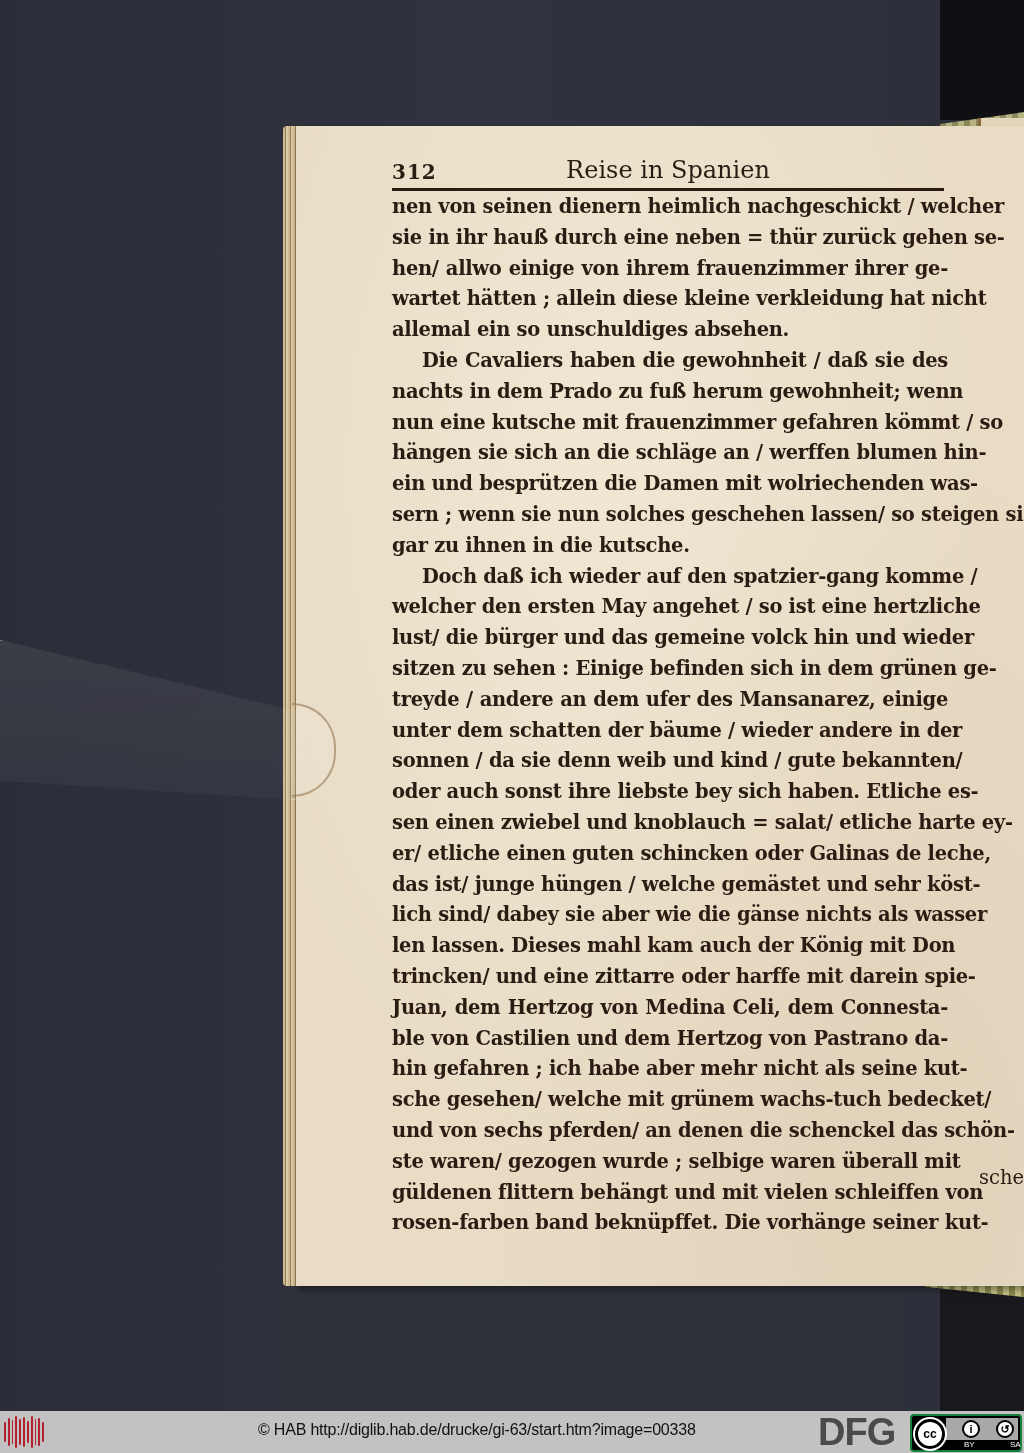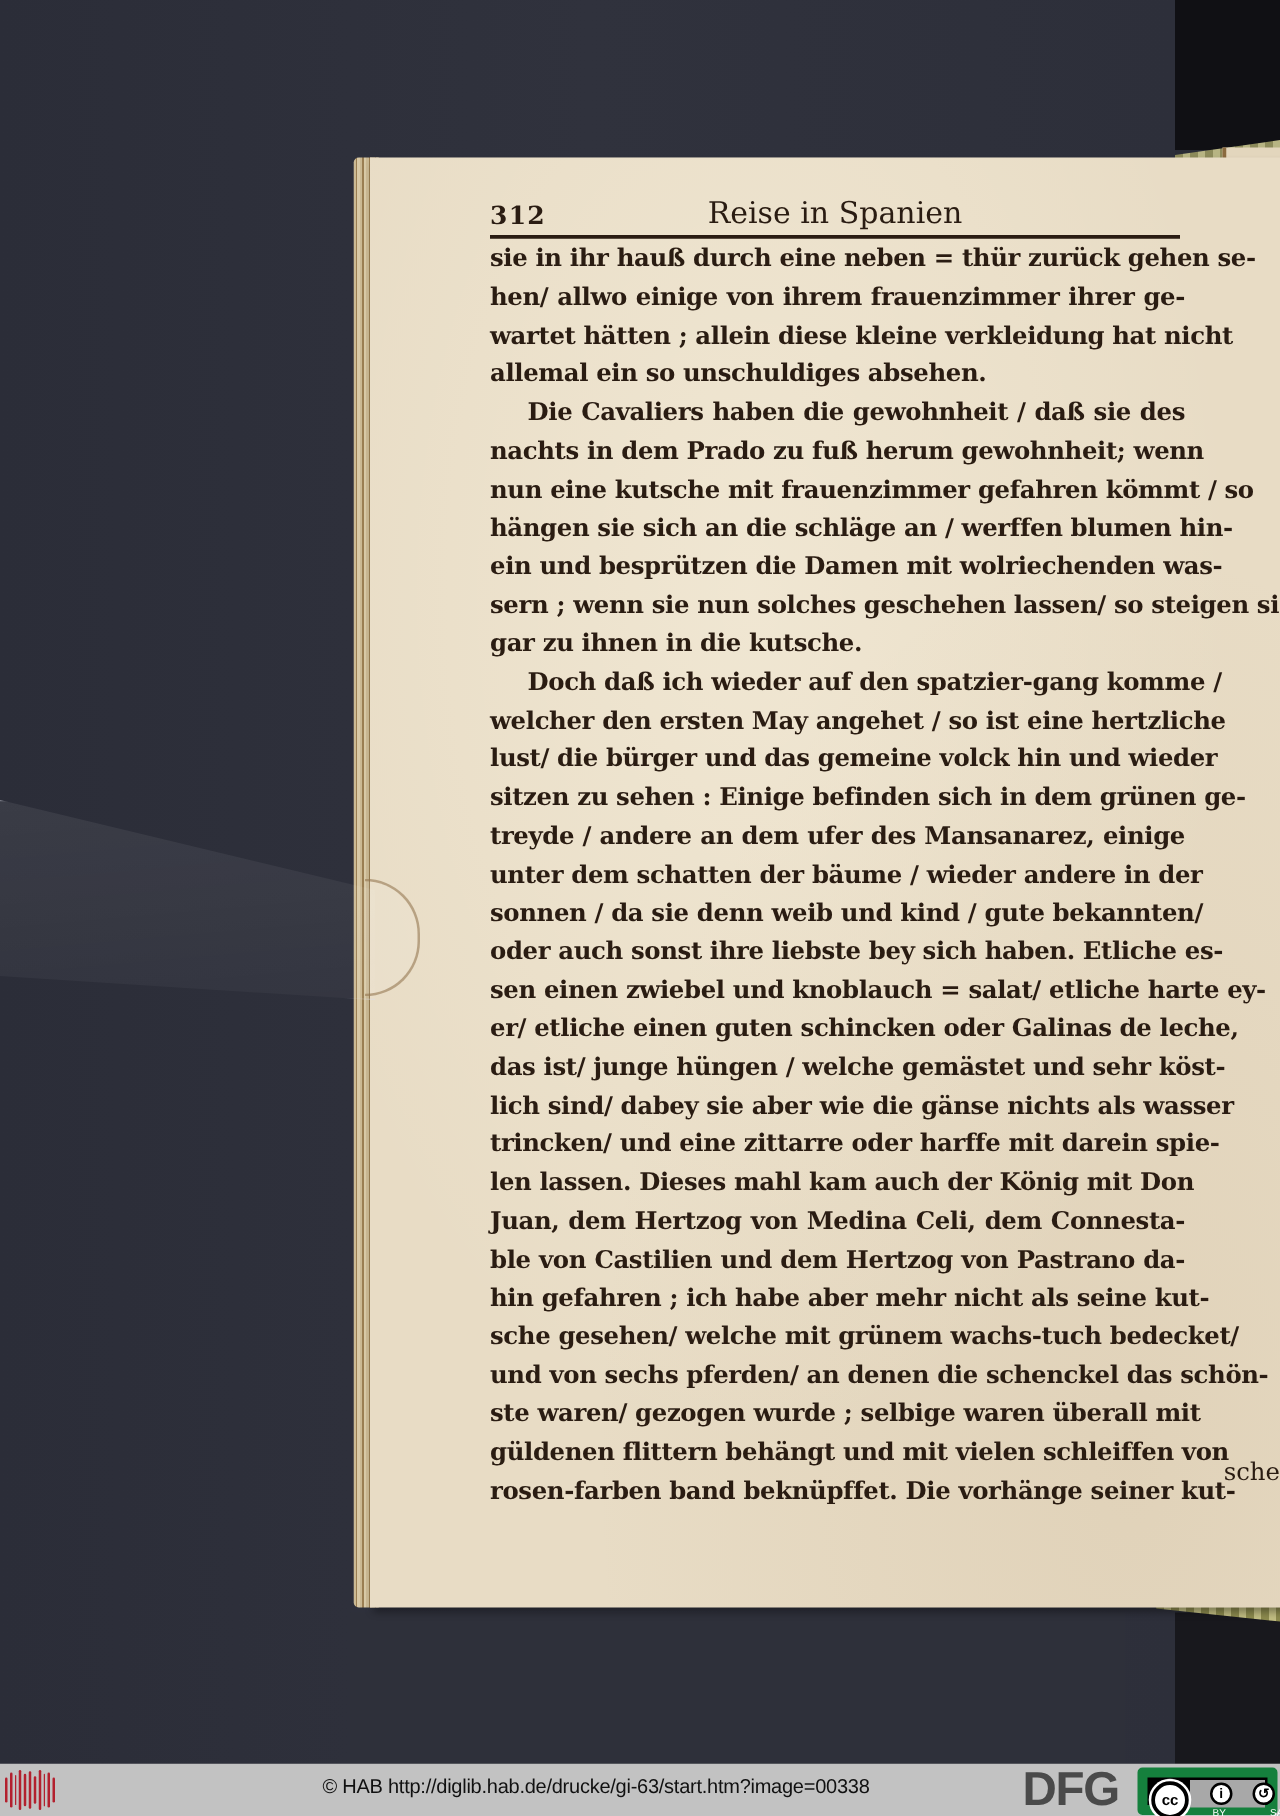--- a/index.html
+++ b/index.html
@@ -128,21 +128,21 @@
       letter-spacing: -0.2px;
     }
     .dfg-logo {
       position: absolute; left: 818px; top: 4px; width: 88px; height: 34px;
       font-family: "Liberation Sans", sans-serif; font-weight: bold; font-size: 38px;
       line-height: 34px; color: #4a4a4a; letter-spacing: -1px;
     }
     .cc-badge {
       position: absolute; left: 910px; top: 3px; width: 112px; height: 38px;
       background: #000; border-radius: 4px;
-      border: 8px solid #15803d;
+      border: 2px solid #15803d;
     }
     .cc-badge .cc-inner {
       position: absolute; left: 34px; top: 2px; right: 2px; height: 22px; background: #a8a8a8;
     }
     .cc-badge .cc-circle {
       position: absolute; left: 3px; top: 3px; width: 30px; height: 30px; border-radius: 50%;
       background: #fff; border: 3px solid #000; box-shadow: 0 0 0 2px #fff;
       font-family: "Liberation Sans", sans-serif; font-weight: bold; font-size: 12px;
       text-align: center; line-height: 24px; color: #000;
     }
@@ -213,20 +213,21 @@
 
 <div class="page-edges"></div>
 <div class="page">
   <div class="page-inner-edge"></div>
   <div class="running-head">
     <span class="page-number">312</span>
     <div class="header-title">Reise in Spanien</div>
   </div>
   <div class="head-rule"></div>
   <div class="body-text" id="body-text">
+      <span class="line">nen von seinen dienern heimlich nachgeschickt / welcher</span>
       <span class="line">sie in ihr hauß durch eine neben = thür zurück gehen se-</span>
       <span class="line">hen/ allwo einige von ihrem frauenzimmer ihrer ge-</span>
       <span class="line">wartet hätten ; allein diese kleine verkleidung hat nicht</span>
       <span class="line last">allemal ein so unschuldiges absehen.</span>
       <span class="line indent">Die Cavaliers haben die gewohnheit / daß sie des</span>
       <span class="line">nachts in dem Prado zu fuß herum gewohnheit; wenn</span>
       <span class="line">nun eine kutsche mit frauenzimmer gefahren kömmt / so</span>
       <span class="line">hängen sie sich an die schläge an / werffen blumen hin-</span>
       <span class="line">ein und besprützen die Damen mit wolriechenden was-</span>
       <span class="line">sern ; wenn sie nun solches geschehen lassen/ so steigen sie</span>
@@ -236,22 +237,22 @@
       <span class="line">lust/ die bürger und das gemeine volck hin und wieder</span>
       <span class="line">sitzen zu sehen : Einige befinden sich in dem grünen ge-</span>
       <span class="line">treyde / andere an dem ufer des Mansanarez, einige</span>
       <span class="line">unter dem schatten der bäume / wieder andere in der</span>
       <span class="line">sonnen / da sie denn weib und kind / gute bekannten/</span>
       <span class="line">oder auch sonst ihre liebste bey sich haben. Etliche es-</span>
       <span class="line">sen einen zwiebel und knoblauch = salat/ etliche harte ey-</span>
       <span class="line">er/ etliche einen guten schincken oder Galinas de leche,</span>
       <span class="line">das ist/ junge hüngen / welche gemästet und sehr köst-</span>
       <span class="line">lich sind/ dabey sie aber wie die gänse nichts als wasser</span>
+      <span class="line">len lassen. Dieses mahl kam auch der König mit Don</span>
       <span class="line">trincken/ und eine zittarre oder harffe mit darein spie-</span>
-      <span class="line">len lassen. Dieses mahl kam auch der König mit Don</span>
       <span class="line">Juan, dem Hertzog von Medina Celi, dem Connesta-</span>
       <span class="line">ble von Castilien und dem Hertzog von Pastrano da-</span>
       <span class="line">hin gefahren ; ich habe aber mehr nicht als seine kut-</span>
       <span class="line">sche gesehen/ welche mit grünem wachs-tuch bedecket/</span>
       <span class="line">und von sechs pferden/ an denen die schenckel das schön-</span>
       <span class="line">ste waren/ gezogen wurde ; selbige waren überall mit</span>
       <span class="line">güldenen flittern behängt und mit vielen schleiffen von</span>
       <span class="line">rosen-farben band beknüpffet. Die vorhänge seiner kut-</span>
     </div>
   <div class="catchword">sche</div>

